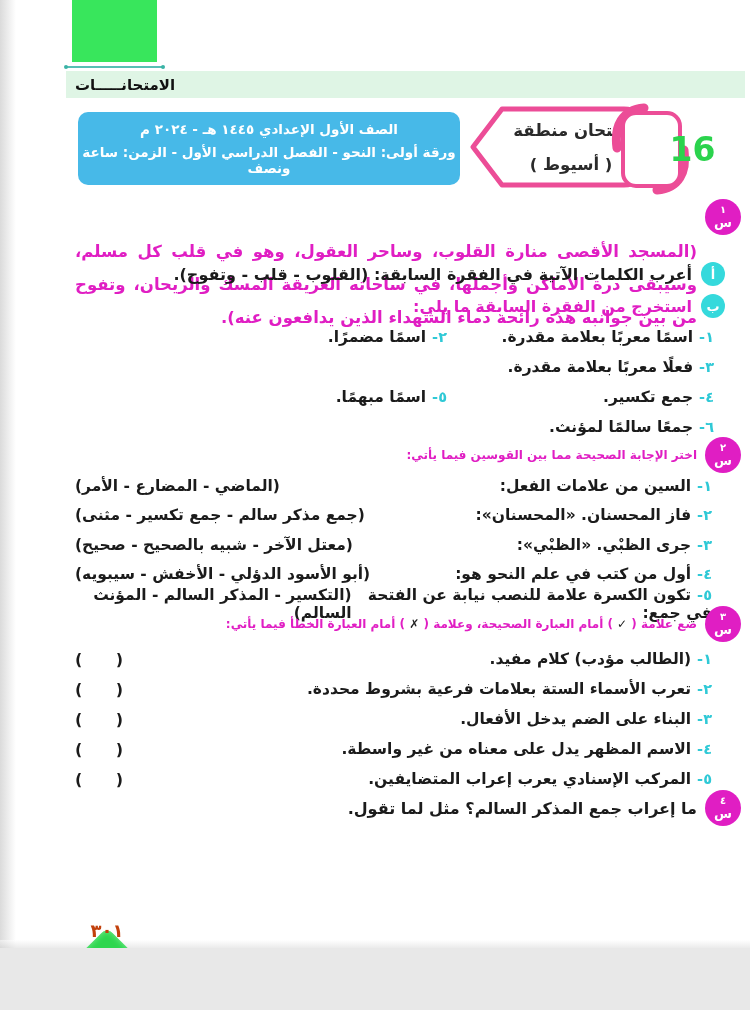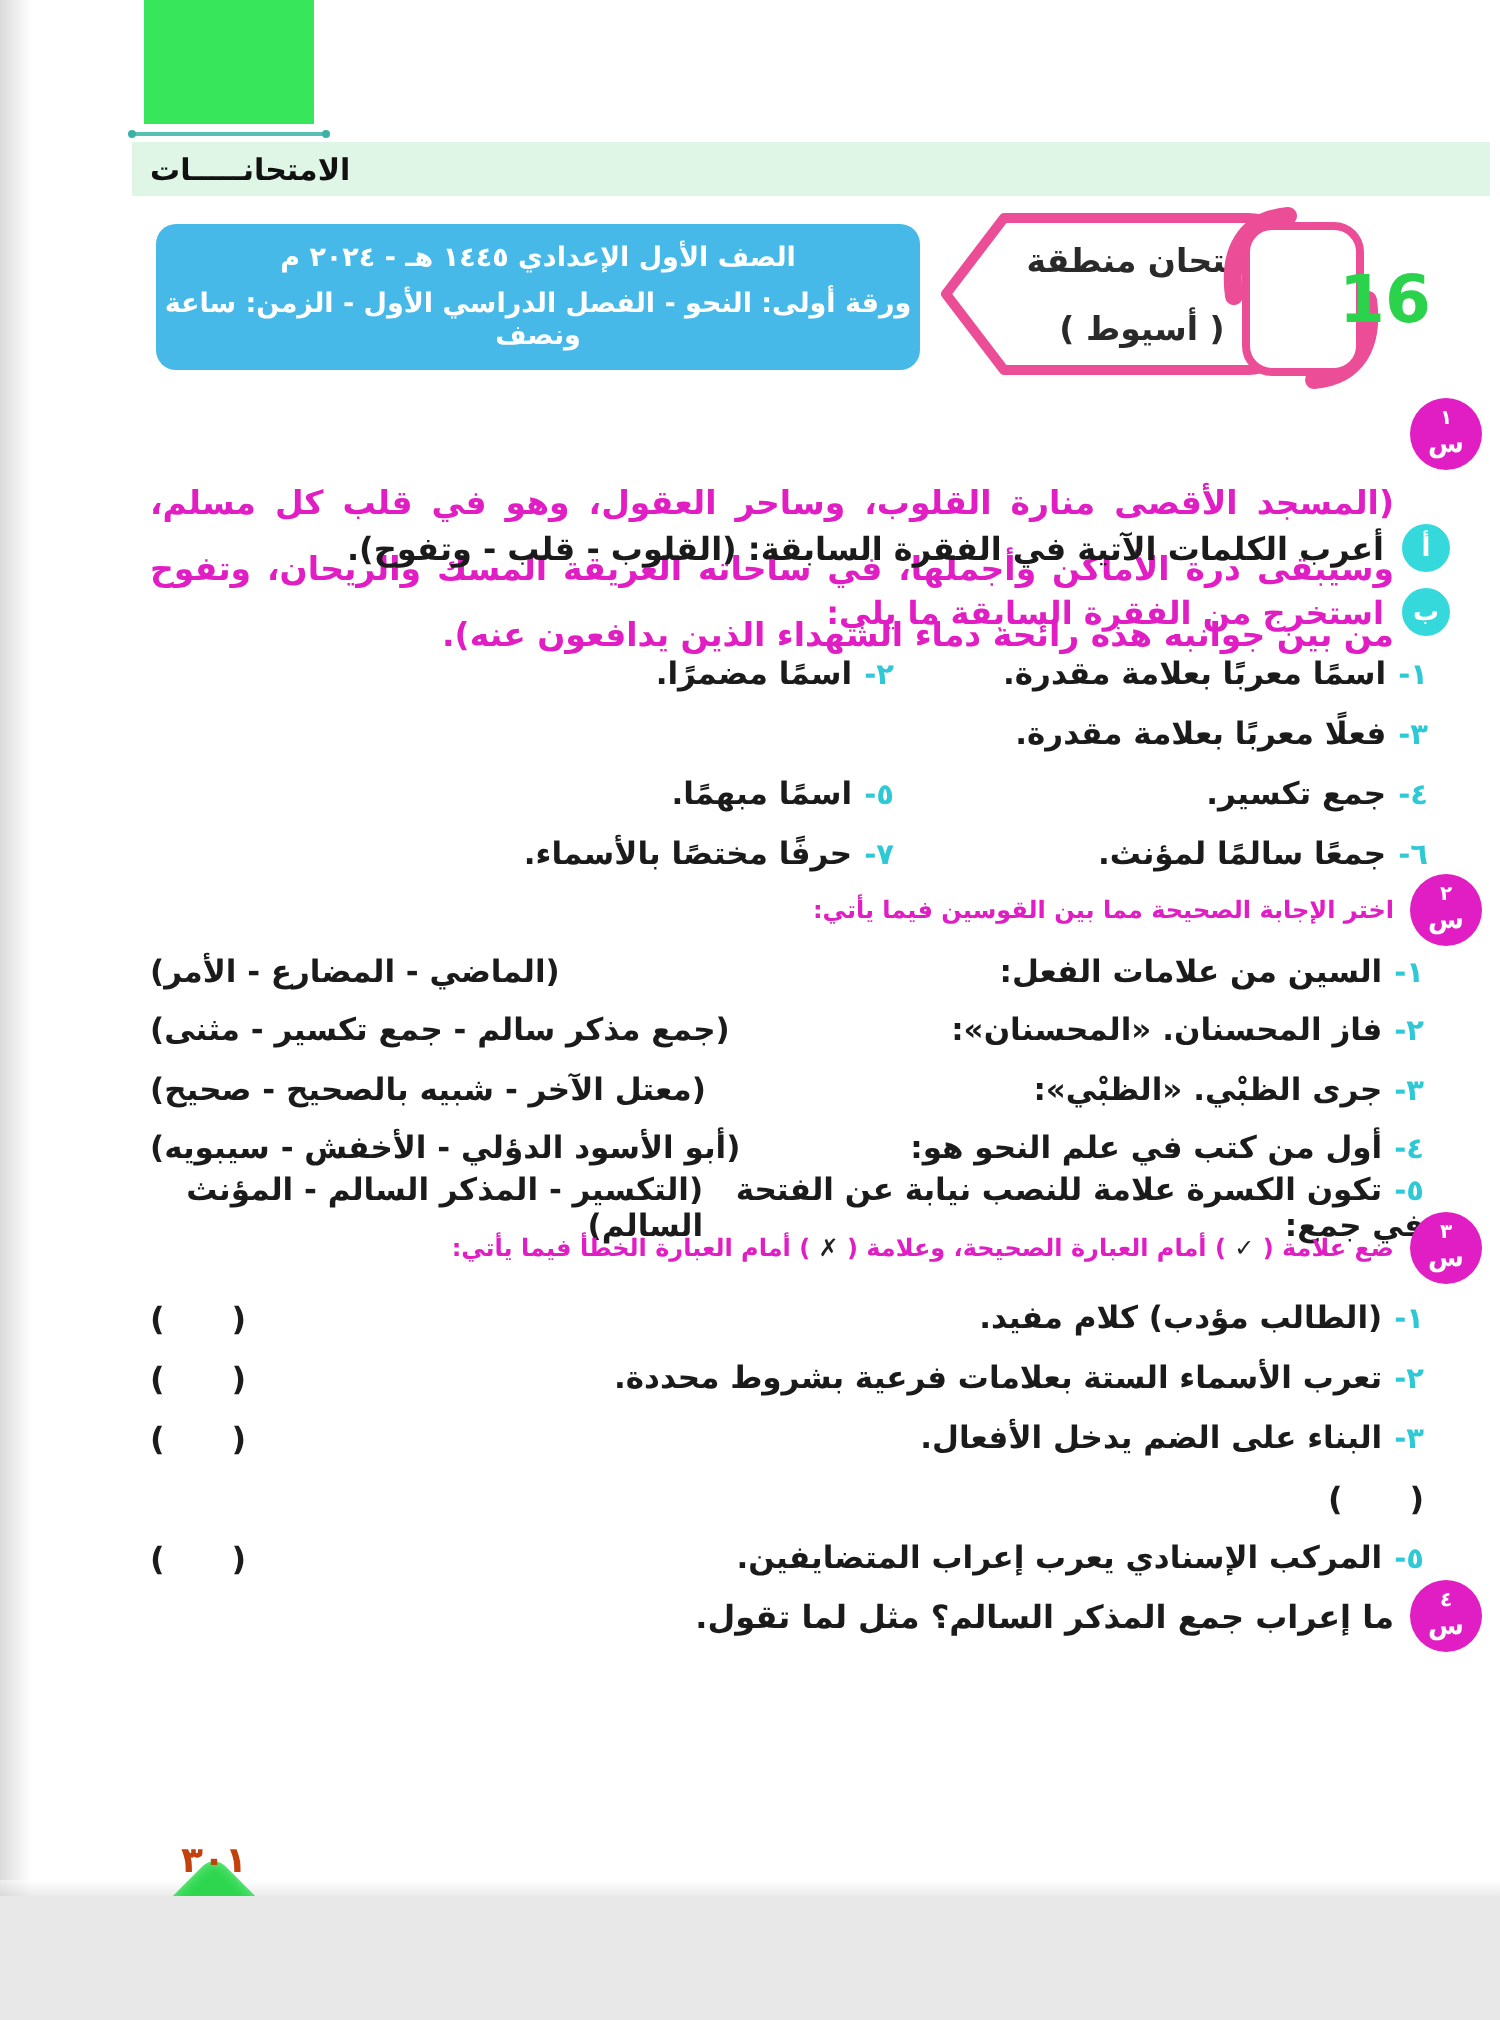--- a/index.html
+++ b/index.html
@@ -122,21 +122,20 @@
     <div class="magenta">استخرج من الفقرة السابقة ما يلي:</div>
   </div>
 
   <div class="grid1">
     <div><span class="inum">١-</span><span>اسمًا معربًا بعلامة مقدرة.</span></div>
     <div><span class="inum">٢-</span><span>اسمًا مضمرًا.</span></div>
     <div class="span2"><span class="inum">٣-</span><span>فعلًا معربًا بعلامة مقدرة.</span></div>
     <div><span class="inum">٤-</span><span>جمع تكسير.</span></div>
     <div><span class="inum">٥-</span><span>اسمًا مبهمًا.</span></div>
     <div><span class="inum">٦-</span><span>جمعًا سالمًا لمؤنث.</span></div>
-    <div><span class="inum">٧-</span><span>حرفًا مختصًا بالأسماء.</span></div>
   </div>
 
   <div class="sec" style="top:437px">
     <div class="q-badge">
       <span class="bnum">٢</span>
       <span class="bletter">س</span>
     </div>
     <div class="magenta headline">اختر الإجابة الصحيحة مما بين القوسين فيما يأتي:</div>
   </div>
 
@@ -180,20 +179,21 @@
     </div>
     <div class="qrow" style="height:30px">
       <span><span class="inum">٢-</span><span>تعرب الأسماء الستة بعلامات فرعية بشروط محددة.</span></span>
       <span class="answer">(      )</span>
     </div>
     <div class="qrow" style="height:30px">
       <span><span class="inum">٣-</span><span>البناء على الضم يدخل الأفعال.</span></span>
       <span class="answer">(      )</span>
     </div>
     <div class="qrow" style="height:30px">
+      <span><span class="inum">٤-</span><span>الاسم المظهر يدل على معناه من غير واسطة.</span></span>
       <span class="answer">(      )</span>
     </div>
     <div class="qrow" style="height:30px">
       <span><span class="inum">٥-</span><span>المركب الإسنادي يعرب إعراب المتضايفين.</span></span>
       <span class="answer">(      )</span>
     </div>
   </div>
 
   <div class="sec" style="top:790px;align-items:center">
     <div class="q-badge">

